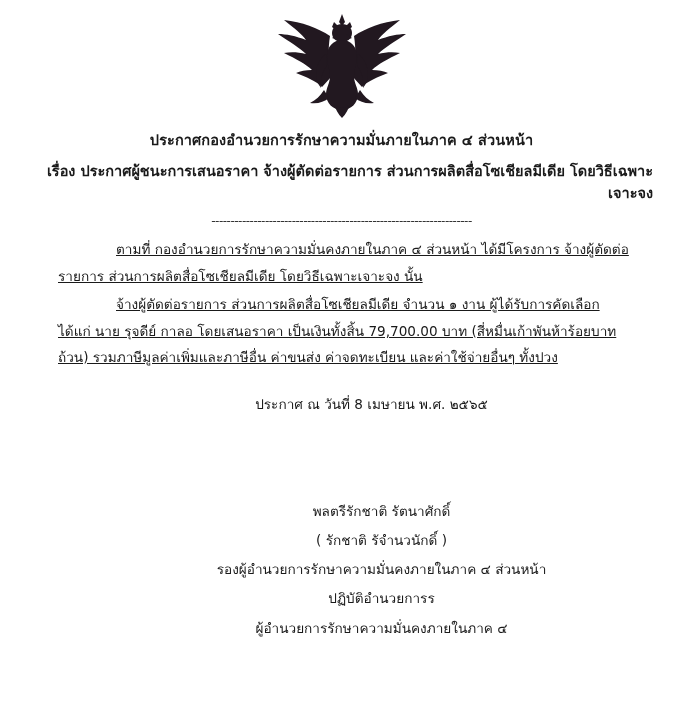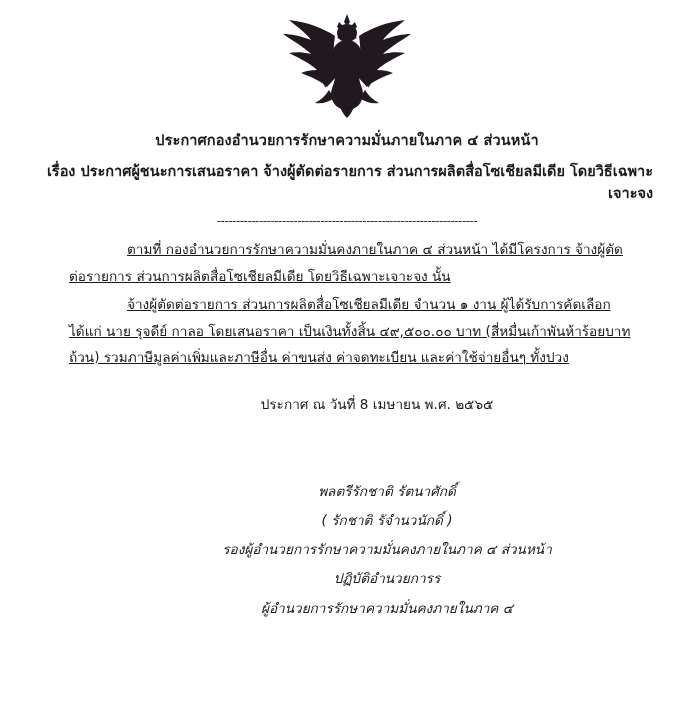--- a/index.html
+++ b/index.html
@@ -11,21 +11,21 @@
     width: 683px;
     height: 714px;
     font-family: "DejaVu Sans", sans-serif;
     color: #1a1a1a;
     overflow: hidden;
   }
   .page {
     width: 683px;
     height: 714px;
     box-sizing: border-box;
-    padding: 8px 30px 0 41px;
+    padding: 8px 30px 0 30px;
     position: relative;
   }
   .emblem-wrap {
     display: flex;
     justify-content: center;
     align-items: flex-start;
     height: 110px;
     margin-top: 4px;
   }
   .emblem {
@@ -72,24 +72,23 @@
   .indent {
     text-indent: 58px;
   }
   .date-line {
     font-size: 13.6px;
     text-align: center;
     margin-top: 22px;
     padding-left: 60px;
   }
   .sign-block {
-    margin-top: 62px;
+    margin-top: 82px;
     text-align: center;
     padding-left: 80px;
-    font-style: italic;
   }
   .sign-line {
     font-size: 13.6px;
     line-height: 2.15;
   }
 </style>
 </head>
 <body>
 
 <div class="page">
@@ -125,21 +124,21 @@
 
   <div class="title-block">
     <div class="doc-title">ประกาศกองอำนวยการรักษาความมั่นภายในภาค ๔ ส่วนหน้า</div>
     <div class="doc-subject">เรื่อง ประกาศผู้ชนะการเสนอราคา จ้างผู้ตัดต่อรายการ ส่วนการผลิตสื่อโซเชียลมีเดีย โดยวิธีเฉพาะเจาะจง</div>
   </div>
 
   <div class="divider">--------------------------------------------------------------------</div>
 
   <div class="body-block">
     <p class="para indent">ตามที่ กองอำนวยการรักษาความมั่นคงภายในภาค ๔ ส่วนหน้า ได้มีโครงการ จ้างผู้ตัดต่อรายการ ส่วนการผลิตสื่อโซเชียลมีเดีย โดยวิธีเฉพาะเจาะจง  นั้น</p>
-    <p class="para indent">จ้างผู้ตัดต่อรายการ ส่วนการผลิตสื่อโซเชียลมีเดีย จำนวน ๑ งาน ผู้ได้รับการคัดเลือก ได้แก่ นาย รุจดีย์ กาลอ โดยเสนอราคา เป็นเงินทั้งสิ้น ๔๙,๕๐๐.๐๐ บาท (สี่หมื่นเก้าพันห้าร้อยบาทถ้วน) รวมภาษีมูลค่าเพิ่มและภาษีอื่น ค่าขนส่ง ค่าจดทะเบียน และค่าใช้จ่ายอื่นๆ ทั้งปวง</p>
+    <p class="para indent">จ้างผู้ตัดต่อรายการ ส่วนการผลิตสื่อโซเชียลมีเดีย จำนวน ๑ งาน ผู้ได้รับการคัดเลือก ได้แก่ นาย รุจดีย์ กาลอ โดยเสนอราคา เป็นเงินทั้งสิ้น 79,700.00 บาท (สี่หมื่นเก้าพันห้าร้อยบาทถ้วน) รวมภาษีมูลค่าเพิ่มและภาษีอื่น ค่าขนส่ง ค่าจดทะเบียน และค่าใช้จ่ายอื่นๆ ทั้งปวง</p>
   </div>
 
   <div class="date-line">ประกาศ ณ วันที่  8 เมษายน พ.ศ. ๒๕๖๕</div>
 
   <div class="sign-block">
     <div class="sign-line">พลตรีรักชาติ รัตนาศักดิ์</div>
     <div class="sign-line">( รักชาติ   รัจำนวนักดิ์ )</div>
     <div class="sign-line">รองผู้อำนวยการรักษาความมั่นคงภายในภาค ๔ ส่วนหน้า</div>
     <div class="sign-line">ปฏิบัติอำนวยการร</div>
     <div class="sign-line">ผู้อำนวยการรักษาความมั่นคงภายในภาค ๔</div>

